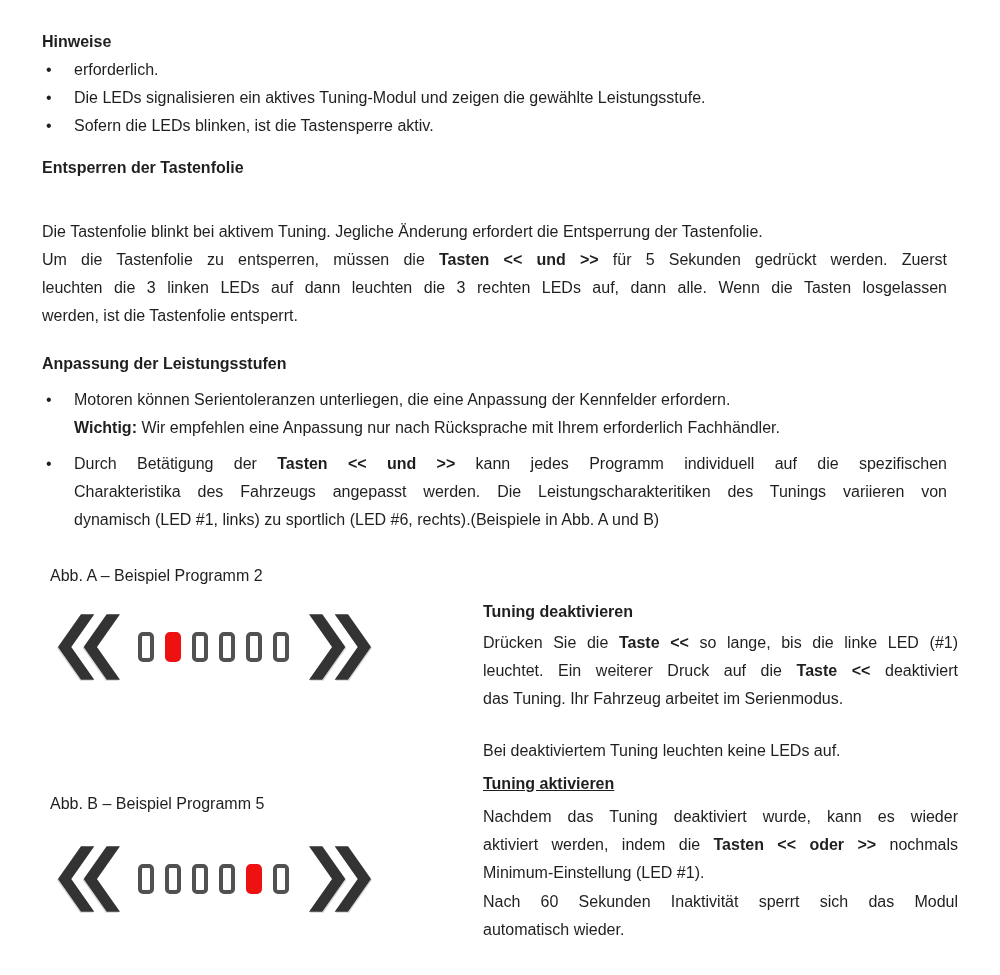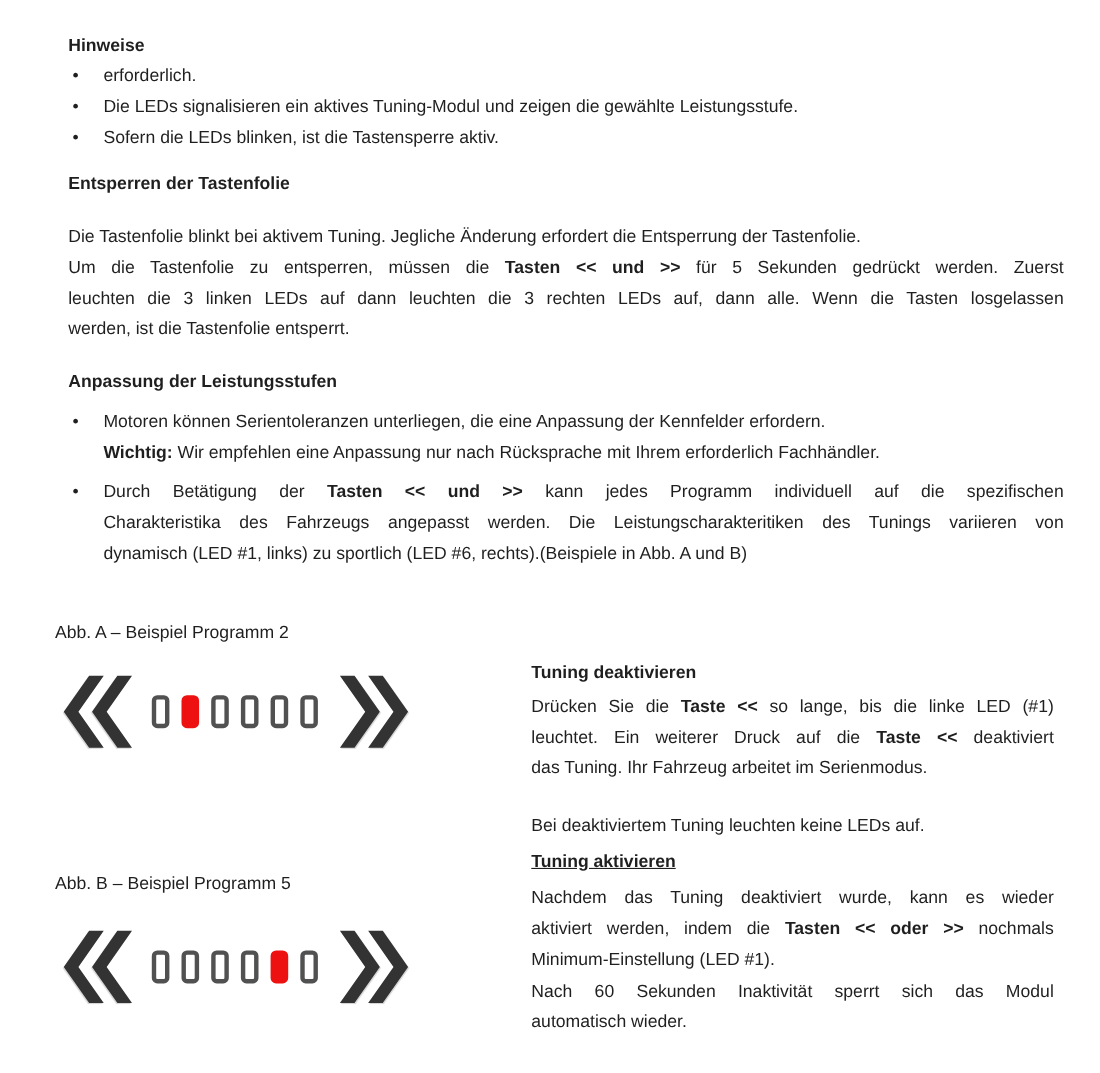--- a/index.html
+++ b/index.html
@@ -7,25 +7,25 @@
     position:relative;width:1000px;height:975px;background:var(--background,#fff);
     font-family:"Liberation Sans",sans-serif;color:var(--text,#1f1f1f);
     font-size:16px;line-height:28px;overflow:hidden;
   }
   .h{font-weight:bold;margin:0;}
   .line{text-align:justify;}
   .line.stretch{text-align-last:justify;}
   b{font-weight:bold;}
 
   
-  .top-block{position:absolute;left:62px;top:28px;width:905px;}
+  .top-block{position:absolute;left:42px;top:28px;width:905px;}
   .bullet{display:flex;}
   .bullet .marker{flex:none;width:28px;padding-left:4px;}
   .h-entsperren{margin-top:14px;}
-  .p-entsperren{margin-top:20px;}
+  .p-entsperren{margin-top:36px;}
   .h-anpassung{margin-top:20px;}
   .anp-bullets{margin-top:8px;}
   .anp-bullets .bullet + .bullet{margin-top:8px;}
 
   
   .fig-col{position:absolute;left:50px;top:562px;width:415px;}
   .figure{display:flex;align-items:center;margin-left:8px;}
   .figure-a{margin-top:22px;}
   .caption-b{margin-top:108px;}
   .figure-b{margin-top:26px;}

